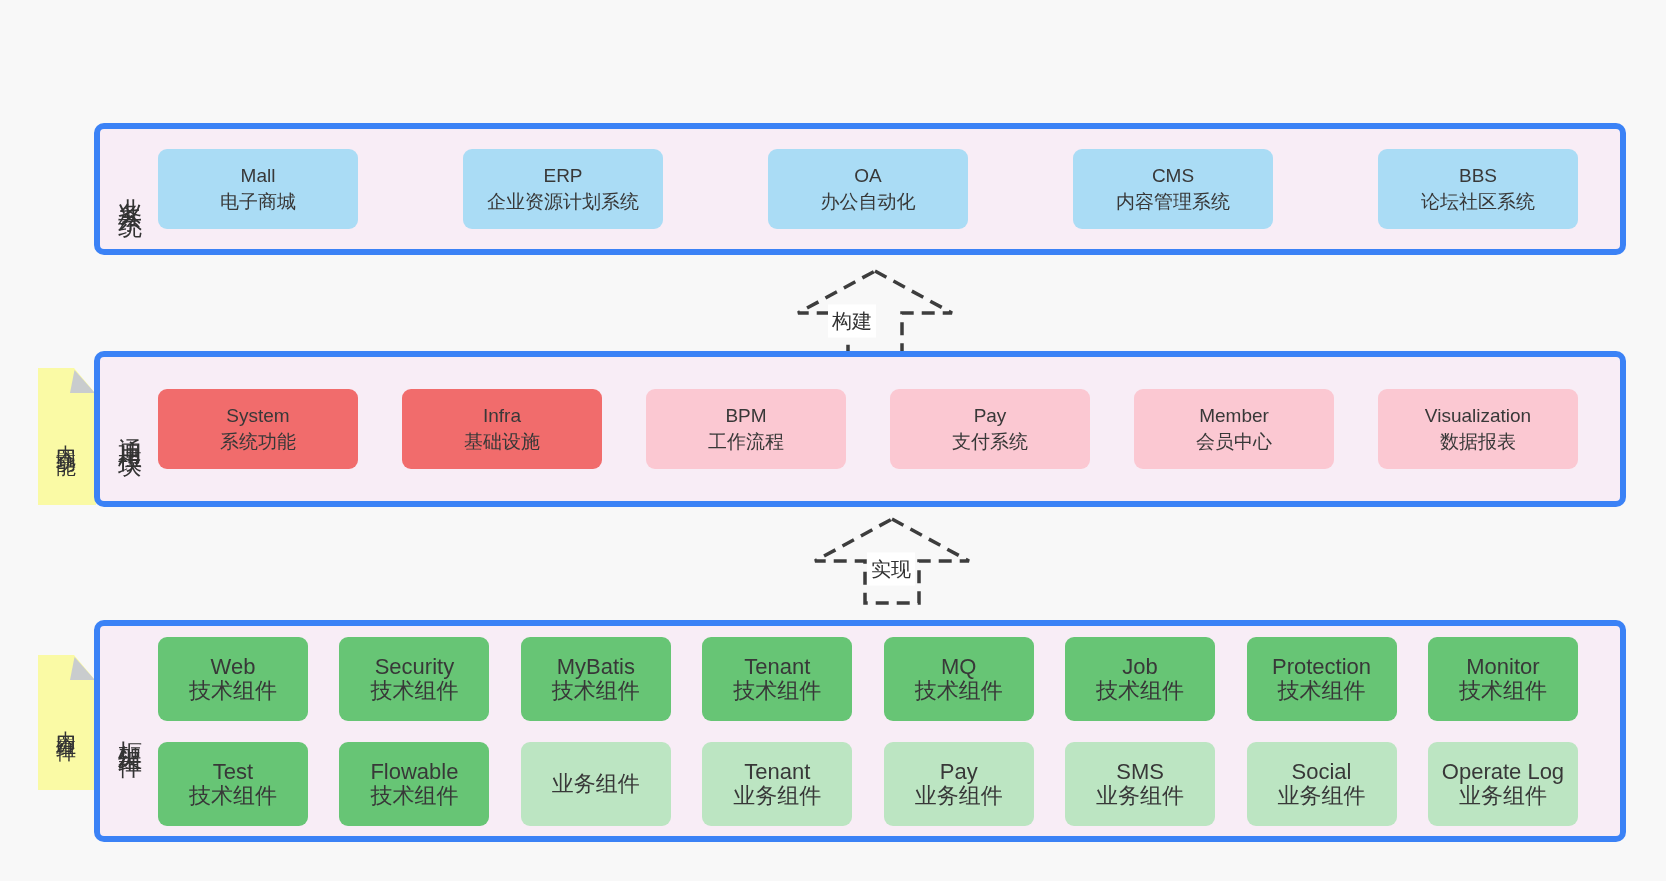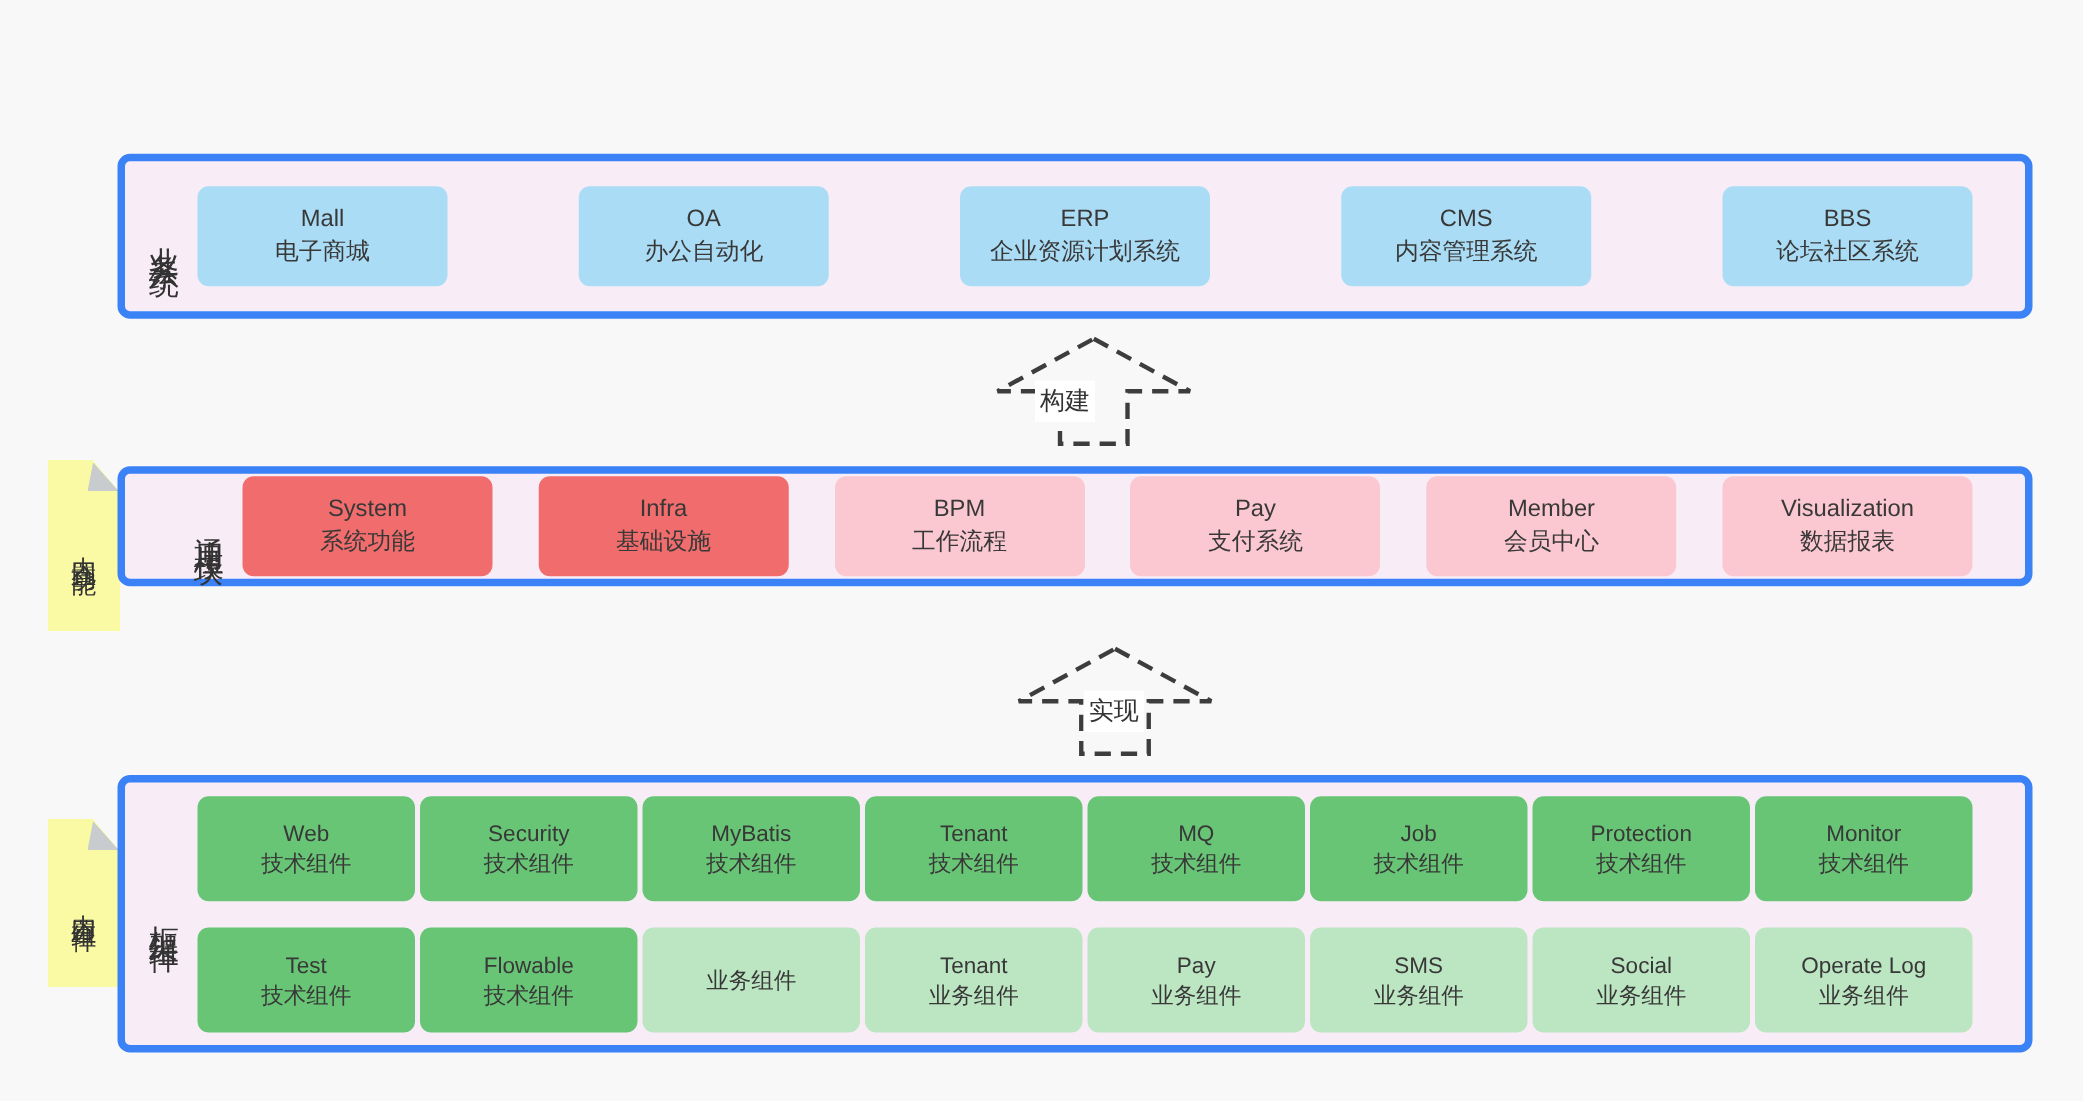--- a/index.html
+++ b/index.html
@@ -18,21 +18,21 @@
   .band {
     position:absolute; left:94px; width:1532px;
     background:#f8edf6;
     border:6px solid #3b82f6;
     border-radius:10px;
     box-sizing:border-box;
     display:flex; align-items:center;
     z-index:2;
   }
   .band-1 { top:123px; height:132px; }
-  .band-2 { top:373px; height:96px;padding-left:36px; }
+  .band-2 { top:351px; height:156px; }
   .band-3 { top:620px; height:222px; }
   .band-label {
     flex:0 0 auto;
     writing-mode:vertical-rl; text-orientation:upright;
     font-size:24px; letter-spacing:5px;
     color:#333; margin-left:10px; width:40px;
     text-align:center; line-height:40px;
   }
   .band-boxes {
     flex:1; display:flex; justify-content:space-between; align-items:center;
@@ -45,21 +45,21 @@
   .band-row { display:flex; justify-content:space-between; align-items:center; }
   
   .box {
     width:200px; height:80px;
     border-radius:9px;
     display:flex; flex-direction:column; justify-content:center; align-items:center;
     text-align:center;
     font-size:19px; line-height:26px;
     box-sizing:border-box; padding:0 8px;
   }
-  .box.sm { width:174px; height:84px; font-size:18px; line-height:24px; padding:0 10px; }
+  .box.sm { width:150px; height:84px; font-size:22px; line-height:24px; padding:0 10px; }
   .blue       { background:#aadcf5; }
   .red        { background:#f16c6c; }
   .pink       { background:#fbc8d2; }
   .green      { background:#67c575; }
   .lightgreen { background:#bce5c2; }
   
   .sticky {
     position:absolute; left:38px; width:58px;
     background:#fafaa5;
     z-index:1;
@@ -97,26 +97,26 @@
 <div class="canvas">
 
   <div class="band band-1">
     <div class="band-label">业务系统</div>
     <div class="band-boxes">
       <div class="box blue">
         <span>Mall</span>
         <span>电子商城</span>
       </div>
       <div class="box blue">
+        <span>ERP</span>
+        <span>企业资源计划系统</span>
+      </div>
+      <div class="box blue">
         <span>OA</span>
         <span>办公自动化</span>
-      </div>
-      <div class="box blue">
-        <span>ERP</span>
-        <span>企业资源计划系统</span>
       </div>
       <div class="box blue">
         <span>CMS</span>
         <span>内容管理系统</span>
       </div>
       <div class="box blue">
         <span>BBS</span>
         <span>论坛社区系统</span>
       </div>
     </div>

